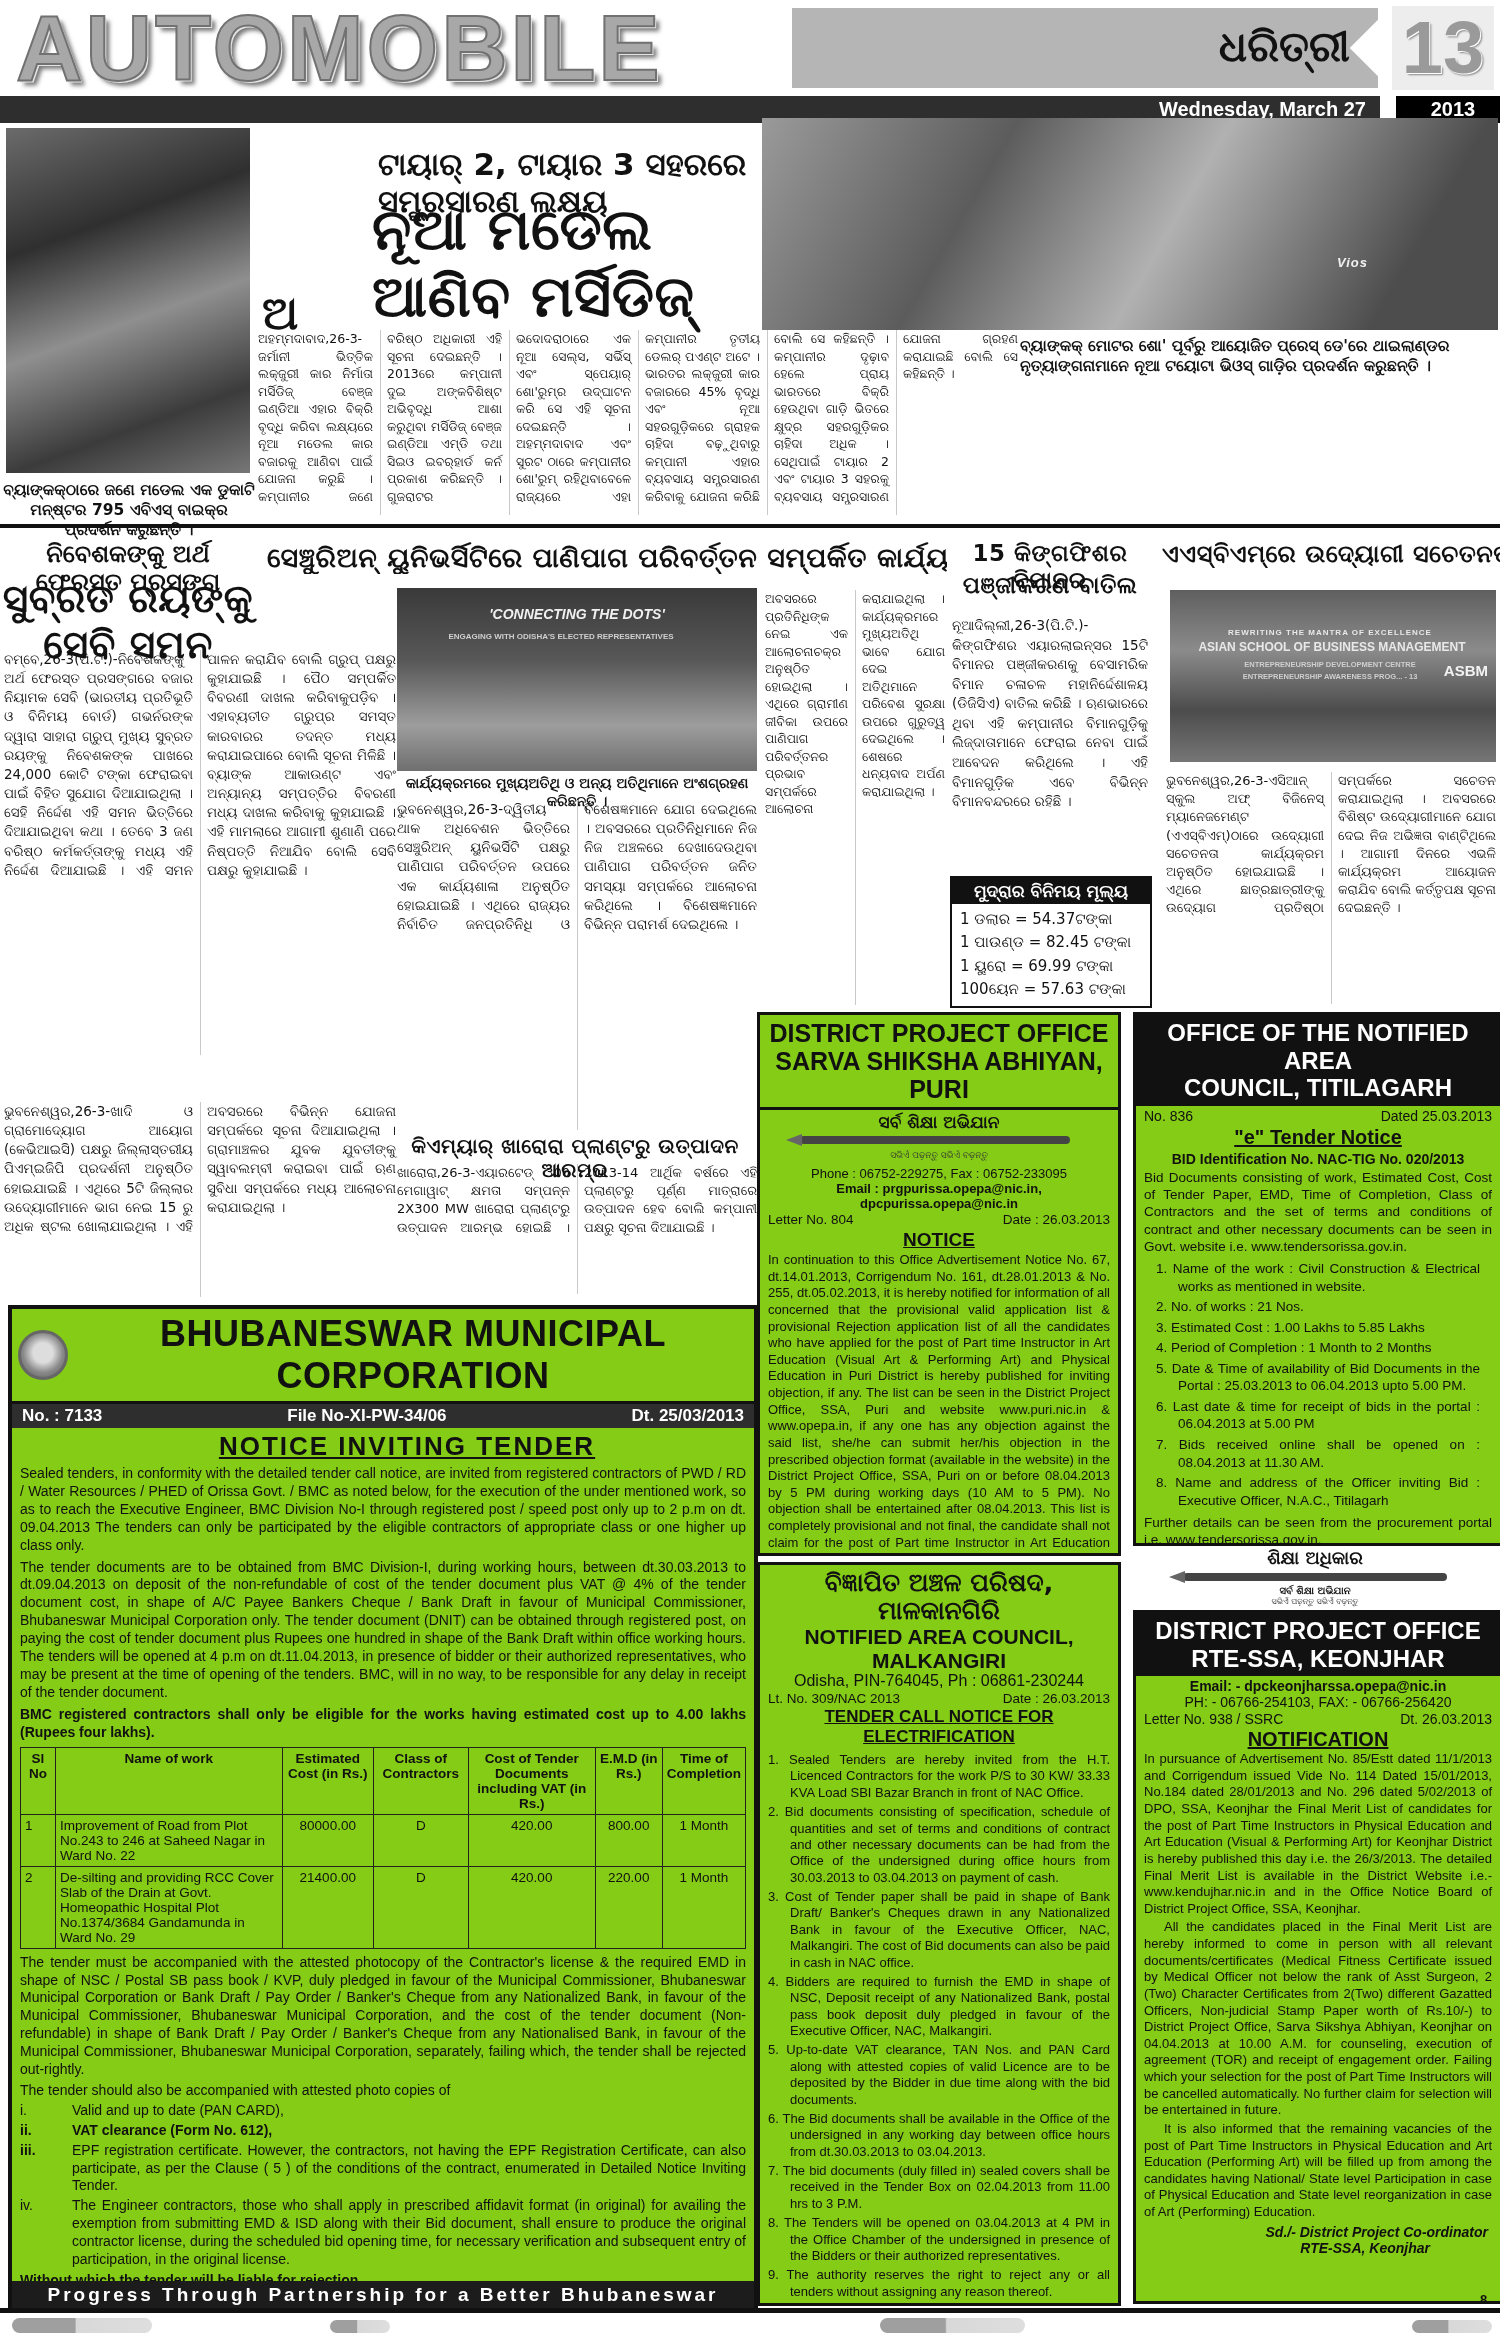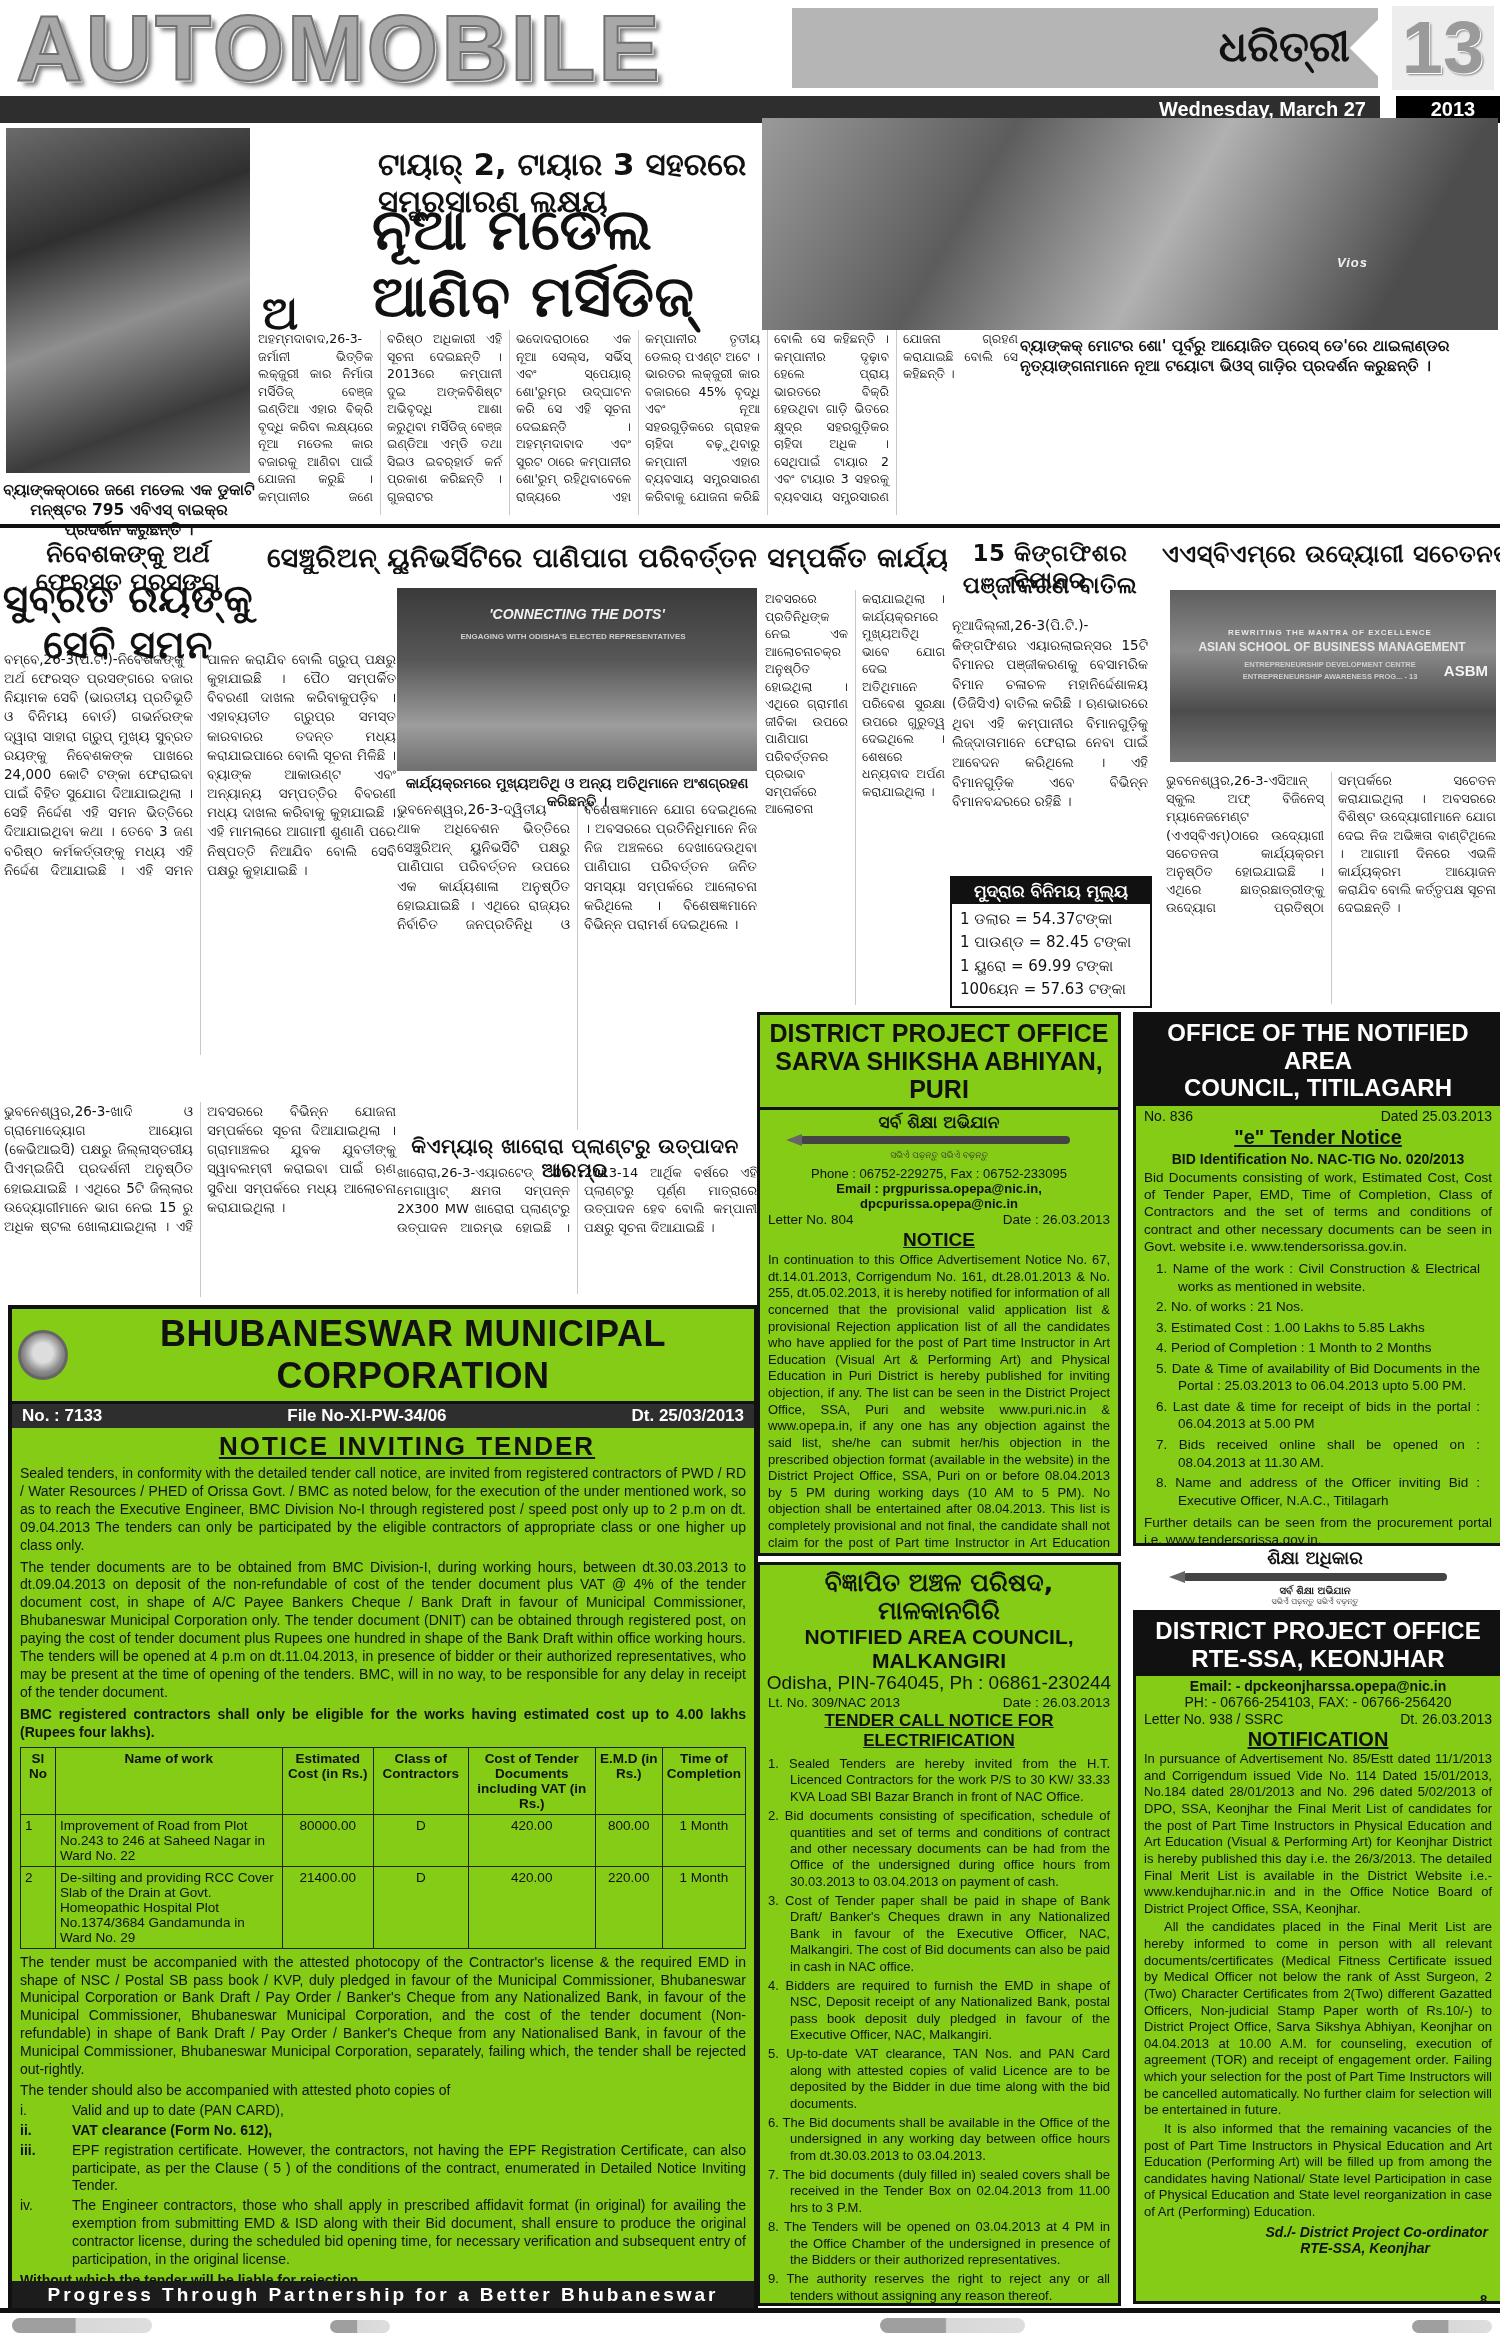--- a/index.html
+++ b/index.html
@@ -79,21 +79,21 @@
   </div>
 
   <div class="abs odia bodytxt" style="left:4px;top:1102px;width:392px;height:195px;column-count:2;font-size:13.5px;line-height:1.42;">
     <span>ଭୁବନେଶ୍ୱର,26-3-ଖାଦି ଓ ଗ୍ରାମୋଦ୍ୟୋଗ ଆୟୋଗ (କେଭିଆଇସି) ପକ୍ଷରୁ ଜିଲ୍ଲାସ୍ତରୀୟ ପିଏମ୍‌ଇଜିପି ପ୍ରଦର୍ଶନୀ ଅନୁଷ୍ଠିତ ହୋଇଯାଇଛି । ଏଥିରେ 5ଟି ଜିଲ୍ଲାର ଉଦ୍ୟୋଗୀମାନେ ଭାଗ ନେଇ 15 ରୁ ଅଧିକ ଷ୍ଟଲ ଖୋଲାଯାଇଥିଲା ।</span>
     <span>ଏହି ଅବସରରେ ବିଭିନ୍ନ ଯୋଜନା ସମ୍ପର୍କରେ ସୂଚନା ଦିଆଯାଇଥିଲା । ଗ୍ରାମାଞ୍ଚଳର ଯୁବକ ଯୁବତୀଙ୍କୁ ସ୍ୱାବଲମ୍ବୀ କରାଇବା ପାଇଁ ଋଣ ସୁବିଧା ସମ୍ପର୍କରେ ମଧ୍ୟ ଆଲୋଚନା କରାଯାଇଥିଲା ।</span>
   </div>
 
   <div class="abs odia headline" style="left:267px;top:542px;width:680px;font-size:27px;white-space:nowrap;overflow:hidden;">ସେଞ୍ଚୁରିଅନ୍ ୟୁନିଭର୍ସିଟିରେ ପାଣିପାଗ ପରିବର୍ତ୍ତନ ସମ୍ପର୍କିତ କାର୍ଯ୍ୟକ୍ରମ</div>
   <div class="abs photo" style="left:397px;top:588px;width:360px;height:183px;background:linear-gradient(180deg,#3a3a3a,#585858 40%,#9d9d9d 75%,#6f6f6f);">
     <div class="overlaytxt" style="position:absolute;left:30px;top:18px;width:300px;font-size:14px;font-style:italic;color:#f0f0f0;">'CONNECTING THE DOTS'</div>
-    <div class="overlaytxt" style="position:absolute;left:36px;top:44px;width:280px;font-size:8px;color:#cfcfcf;">ENGAGING WITH ODISHA'S ELECTED REPRESENTATIVES</div>
+    <div class="overlaytxt" style="position:absolute;left:24px;top:44px;width:280px;font-size:8px;color:#cfcfcf;">ENGAGING WITH ODISHA'S ELECTED REPRESENTATIVES</div>
   </div>
   <div class="abs odia cap" style="left:397px;top:774px;width:360px;font-size:14px;">କାର୍ଯ୍ୟକ୍ରମରେ ମୁଖ୍ୟଅତିଥି ଓ ଅନ୍ୟ ଅତିଥିମାନେ ଅଂଶଗ୍ରହଣ କରିଛନ୍ତି ।</div>
   <div class="abs odia bodytxt" style="left:397px;top:800px;width:360px;height:330px;column-count:2;font-size:13.5px;line-height:1.42;">
     <span>ଭୁବନେଶ୍ୱର,26-3-ଦ୍ୱିତୀୟ ଥାକ ଅଧିବେଶନ ଭିତ୍ତିରେ ସେଞ୍ଚୁରିଅନ୍ ୟୁନିଭର୍ସିଟି ପକ୍ଷରୁ ପାଣିପାଗ ପରିବର୍ତ୍ତନ ଉପରେ ଏକ କାର୍ଯ୍ୟଶାଳା ଅନୁଷ୍ଠିତ ହୋଇଯାଇଛି । ଏଥିରେ ରାଜ୍ୟର ନିର୍ବାଚିତ ଜନପ୍ରତିନିଧି ଓ ବିଶେଷଜ୍ଞମାନେ ଯୋଗ ଦେଇଥିଲେ ।</span>
     <span>ଅବସରରେ ପ୍ରତିନିଧିମାନେ ନିଜ ନିଜ ଅଞ୍ଚଳରେ ଦେଖାଦେଉଥିବା ପାଣିପାଗ ପରିବର୍ତ୍ତନ ଜନିତ ସମସ୍ୟା ସମ୍ପର୍କରେ ଆଲୋଚନା କରିଥିଲେ । ବିଶେଷଜ୍ଞମାନେ ବିଭିନ୍ନ ପରାମର୍ଶ ଦେଇଥିଲେ ।</span>
   </div>
   <div class="abs odia bodytxt" style="left:765px;top:590px;width:180px;height:415px;column-count:2;font-size:12.5px;line-height:1.4;">
     <span>ଅବସରରେ ପ୍ରତିନିଧିଙ୍କ ନେଇ ଏକ ଆଲୋଚନାଚକ୍ର ଅନୁଷ୍ଠିତ ହୋଇଥିଲା । ଏଥିରେ ଗ୍ରାମୀଣ ଜୀବିକା ଉପରେ ପାଣିପାଗ ପରିବର୍ତ୍ତନର ପ୍ରଭାବ ସମ୍ପର୍କରେ ଆଲୋଚନା କରାଯାଇଥିଲା ।</span>
     <span>କାର୍ଯ୍ୟକ୍ରମରେ ମୁଖ୍ୟଅତିଥି ଭାବେ ଯୋଗ ଦେଇ ଅତିଥିମାନେ ପରିବେଶ ସୁରକ୍ଷା ଉପରେ ଗୁରୁତ୍ୱ ଦେଇଥିଲେ । ଶେଷରେ ଧନ୍ୟବାଦ ଅର୍ପଣ କରାଯାଇଥିଲା ।</span>
   </div>
@@ -256,21 +256,21 @@
         </div>
 
     </div>
 
     <div class="banner-strip" style="position:absolute;left:0;bottom:0;width:100%;font-size:19px;padding:3px 0;">Progress Through Partnership for a Better Bhubaneswar</div>
   </div>
 
   <div class="abs ad" style="left:757px;top:1562px;width:358px;height:738px;">
     <div class="odia ad-title-plain" style="font-size:25px;padding-top:4px;">ବିଜ୍ଞାପିତ ଅଞ୍ଚଳ ପରିଷଦ, ମାଳକାନଗିରି</div>
     <div class="ad-title-plain" style="font-size:21px;">NOTIFIED AREA COUNCIL, MALKANGIRI</div>
-    <div class="centerline" style="font-size:19px;text-align:center;">Odisha, PIN-764045, Ph : 06861-230244</div>
+    <div class="centerline" style="font-size:16px;text-align:center;">Odisha, PIN-764045, Ph : 06861-230244</div>
     <div style="display:flex;justify-content:space-between;padding:1px 8px;font-size:13.5px;">
       <span>Lt. No. 309/NAC 2013</span>
       <span>Date : 26.03.2013</span>
     </div>
     <div class="centerline u" style="font-size:17px;font-weight:bold;">TENDER CALL NOTICE FOR ELECTRIFICATION</div>
     <div style="padding:2px 8px;font-size:13px;line-height:1.26;">
       <div class="item">1. Sealed Tenders are hereby invited from the H.T. Licenced Contractors for the work P/S to 30 KW/ 33.33 KVA Load SBI Bazar Branch in front of NAC Office.</div>
       <div class="item">2. Bid documents consisting of specification, schedule of quantities and set of terms and conditions of contract and other necessary documents can be had from the Office of the undersigned during office hours from 30.03.2013 to 03.04.2013 on payment of cash.</div>
       <div class="item">3. Cost of Tender paper shall be paid in shape of Bank Draft/ Banker's Cheques drawn in any Nationalized Bank in favour of the Executive Officer, NAC, Malkangiri. The cost of Bid documents can also be paid in cash in NAC office.</div>
       <div class="item">4. Bidders are required to furnish the EMD in shape of NSC, Deposit receipt of any Nationalized Bank, postal pass book deposit duly pledged in favour of the Executive Officer, NAC, Malkangiri.</div>

